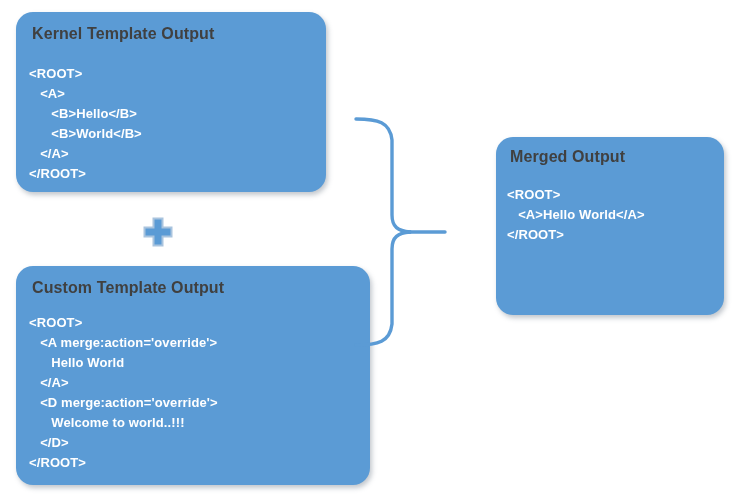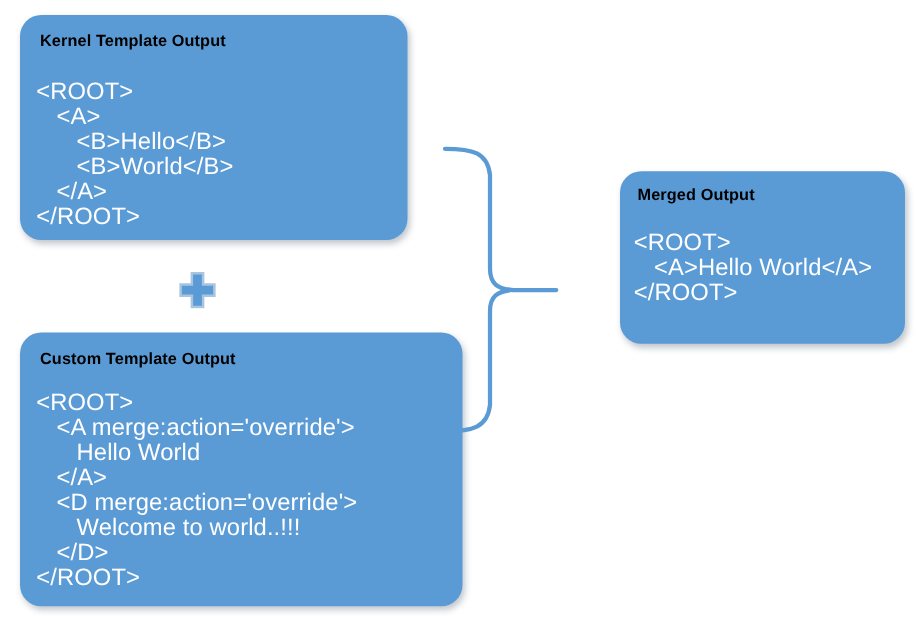--- a/index.html
+++ b/index.html
@@ -24,34 +24,35 @@
     background: #5B9BD5;
     border-radius: 17px;
     box-shadow: 2px 3px 5px rgba(120, 130, 145, 0.45);
     box-sizing: border-box;
     color: #ffffff;
   }
   .card-title {
     position: absolute;
     left: 16px;
     top: 13px;
-    font-size: 13px;
+    font-size: 16px;
     font-weight: bold;
     letter-spacing: 0.1px;
-    color: #000000;
+    color: #404040;
     white-space: pre;
   }
   .card-body {
     position: absolute;
     left: 13px;
-    font-size: 19px;
+    font-size: 13px;
     line-height: 20px;
     color: #ffffff;
     white-space: pre;
     letter-spacing: 0.1px;
+    font-weight: bold;
   }
   
   #card-kernel {
     left: 16px;
     top: 12px;
     width: 310px;
     height: 180px;
   }
   #card-kernel .card-body { top: 52px; }
 
@@ -61,21 +62,21 @@
     width: 354px;
     height: 219px;
   }
   #card-custom .card-body { top: 313px; }
   #card-custom > .card-body { top: 47px; }
 
   #card-merged {
     left: 496px;
     top: 137px;
     width: 228px;
-    height: 138px;
+    height: 178px;
   }
   #card-merged .card-title { left: 14px; top: 11px; }
   #card-merged .card-body { left: 11px; top: 48px; }
 
   
   #plus-sign {
     position: absolute;
     left: 143px;
     top: 217px;
     width: 30px;

